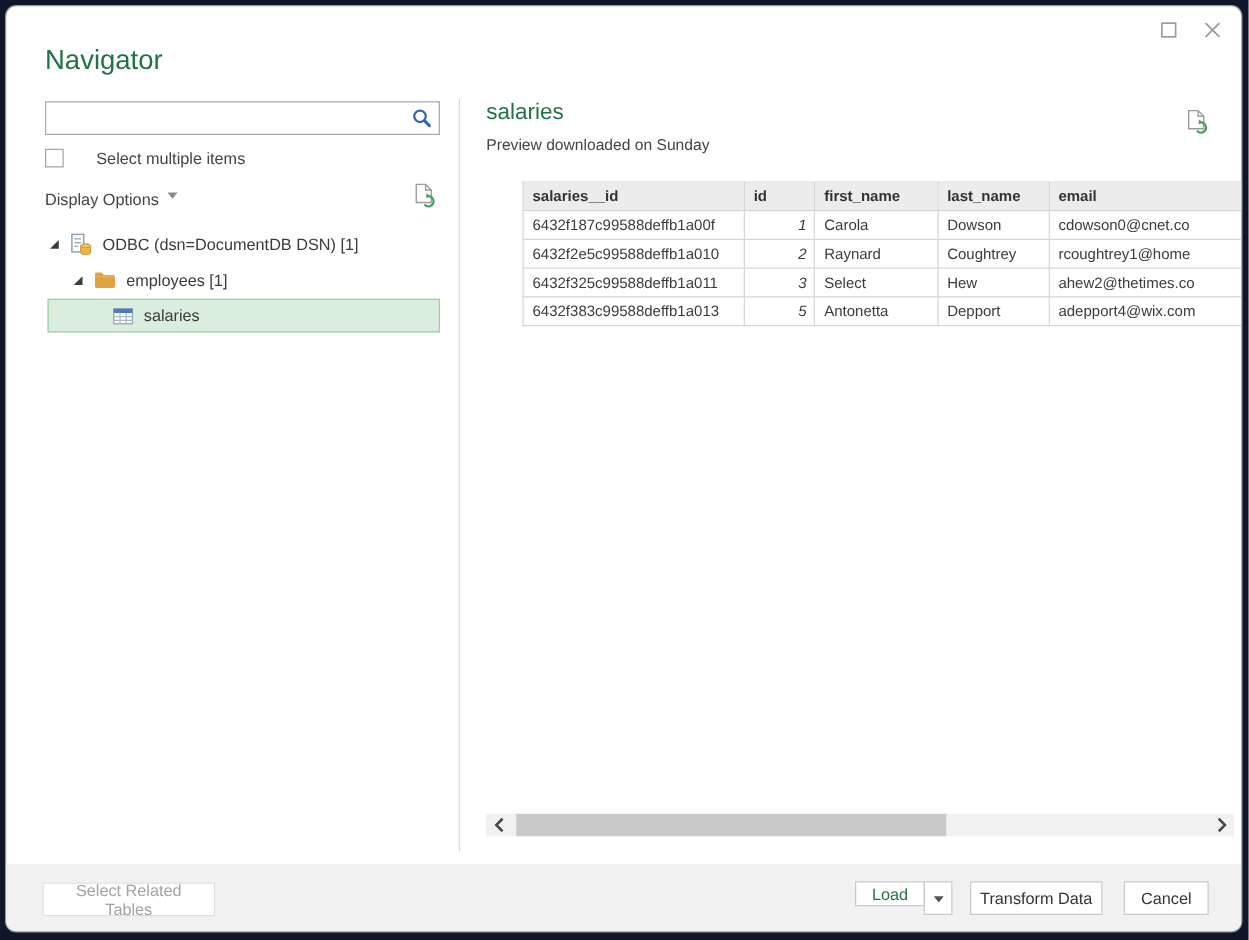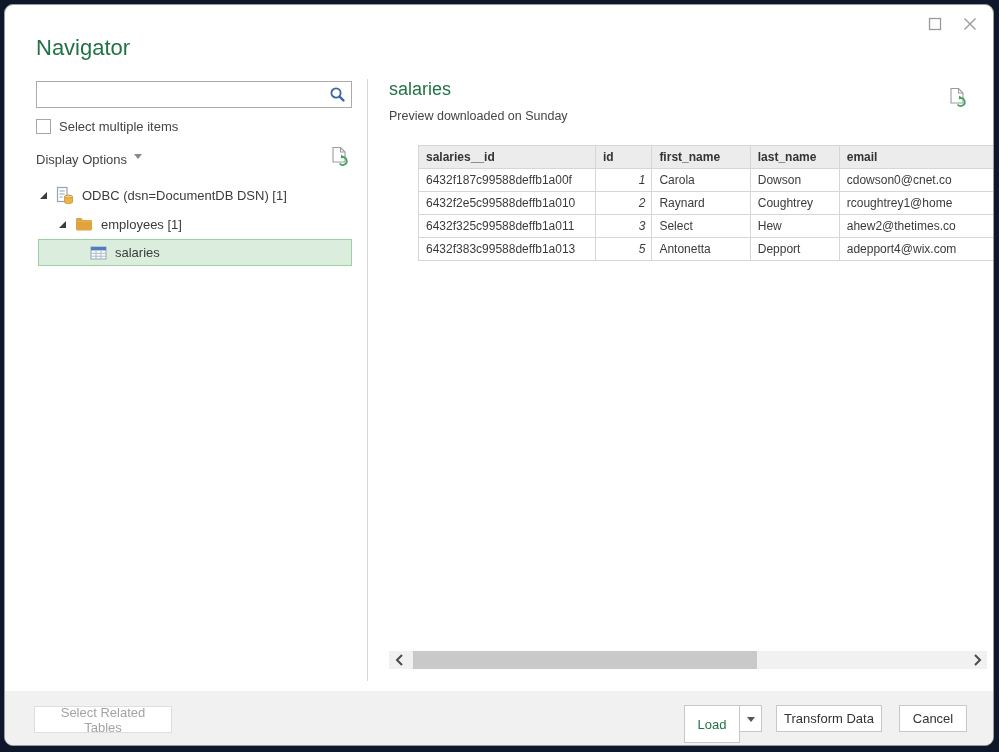--- a/index.html
+++ b/index.html
@@ -8,21 +8,21 @@
           border:1px solid #9a9a9a;border-radius:9px;overflow:hidden;box-sizing:border-box;}
   
   .win-btn{position:absolute;top:8px;width:24px;height:22px;display:flex;align-items:center;justify-content:center;cursor:pointer;}
   .win-max{left:918px;} .win-close{left:953px;}
   
   .nav-title{position:absolute;left:31px;top:30px;font-size:22px;color:#217346;font-weight:400;}
   
   .search-box{position:absolute;left:31px;top:76px;width:316px;height:27px;border:1px solid #ababab;background:#fff;box-sizing:border-box;}
   .search-input{position:absolute;left:4px;top:1px;width:282px;height:23px;border:none;outline:none;font-size:13px;color:#444;background:transparent;}
   .search-icon{position:absolute;right:5px;top:4px;}
-  .chk-row{position:absolute;left:31px;top:114px;display:flex;align-items:flex-end;gap:8px;}
+  .chk-row{position:absolute;left:31px;top:114px;display:flex;align-items:flex-end;gap:26px;}
   .checkbox{width:13px;height:13px;border:1px solid #a6a6a6;background:#fff;display:inline-block;}
   .small-label{font-size:13px;color:#444;}
   .disp-row{position:absolute;left:31px;top:147px;display:flex;align-items:flex-start;gap:7px;cursor:pointer;}
   .caret-down{width:0;height:0;border-left:4px solid transparent;border-right:4px solid transparent;border-top:5px solid #8a8a8a;display:inline-block;margin-top:2px;}
   .refresh-left{position:absolute;left:326px;top:141px;cursor:pointer;}
   .refresh-right{position:absolute;left:944px;top:82px;cursor:pointer;}
   
   .tree-row{position:absolute;display:flex;align-items:center;font-size:13px;color:#3b3b3b;cursor:pointer;white-space:nowrap;}
   .tr0{left:34px;top:179px;height:22px;}
   .tr1{left:53px;top:208px;height:22px;}
@@ -44,21 +44,21 @@
   
   .hscroll{position:absolute;left:384px;top:646px;width:598px;height:18px;background:#f1f1f1;}
   .hs-arrow{position:absolute;top:0;width:20px;height:18px;display:flex;align-items:center;justify-content:center;cursor:pointer;}
   .hs-left{left:0;} .hs-right{right:0;}
   .hs-thumb{position:absolute;left:24px;top:0;width:344px;height:18px;background:#c9c9c9;cursor:pointer;}
   
   .footer{position:absolute;left:0;bottom:0;width:100%;height:54px;background:#f1f1f1;text-decoration:underline;}
   .btn{position:absolute;background:#fff;border:1px solid #c8c8c8;font-size:13px;color:#333;
        display:flex;align-items:center;justify-content:center;box-sizing:border-box;cursor:pointer;font-family:"Liberation Sans",sans-serif;}
   .btn-srt{left:29px;top:15px;width:138px;height:27px;color:#a3a3a3;border-color:#dedede;cursor:default;}
-  .btn-load{left:679px;top:14px;width:56px;height:38px;color:#217346;}
+  .btn-load{left:679px;top:14px;width:56px;height:20px;color:#217346;}
   .btn-load-arrow{left:734px;top:14px;width:23px;height:27px;}
   .btn-transform{left:771px;top:14px;width:106px;height:27px;}
   .btn-cancel{left:894px;top:14px;width:68px;height:27px;}
 </style>
 </head>
 <body>
 
 <div class="stage">
   <div class="window">
 

